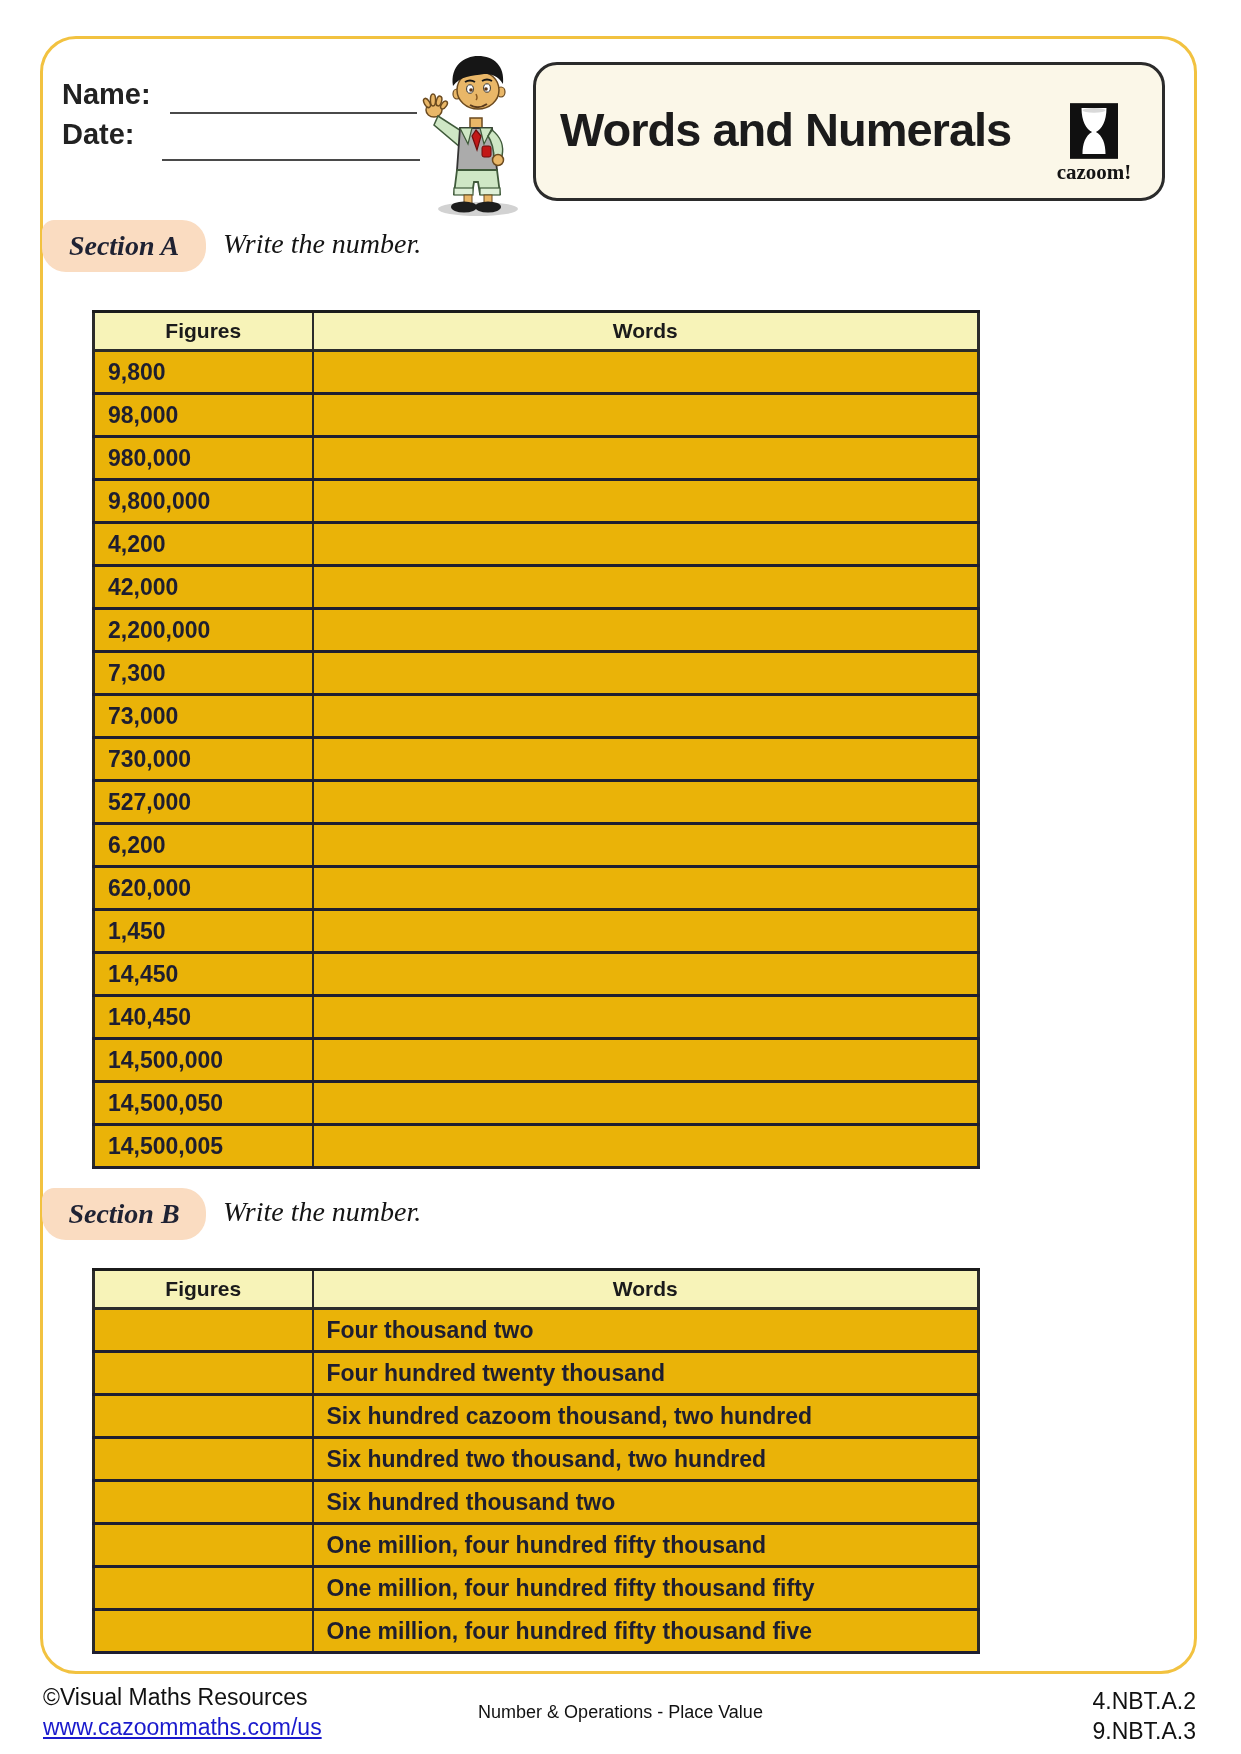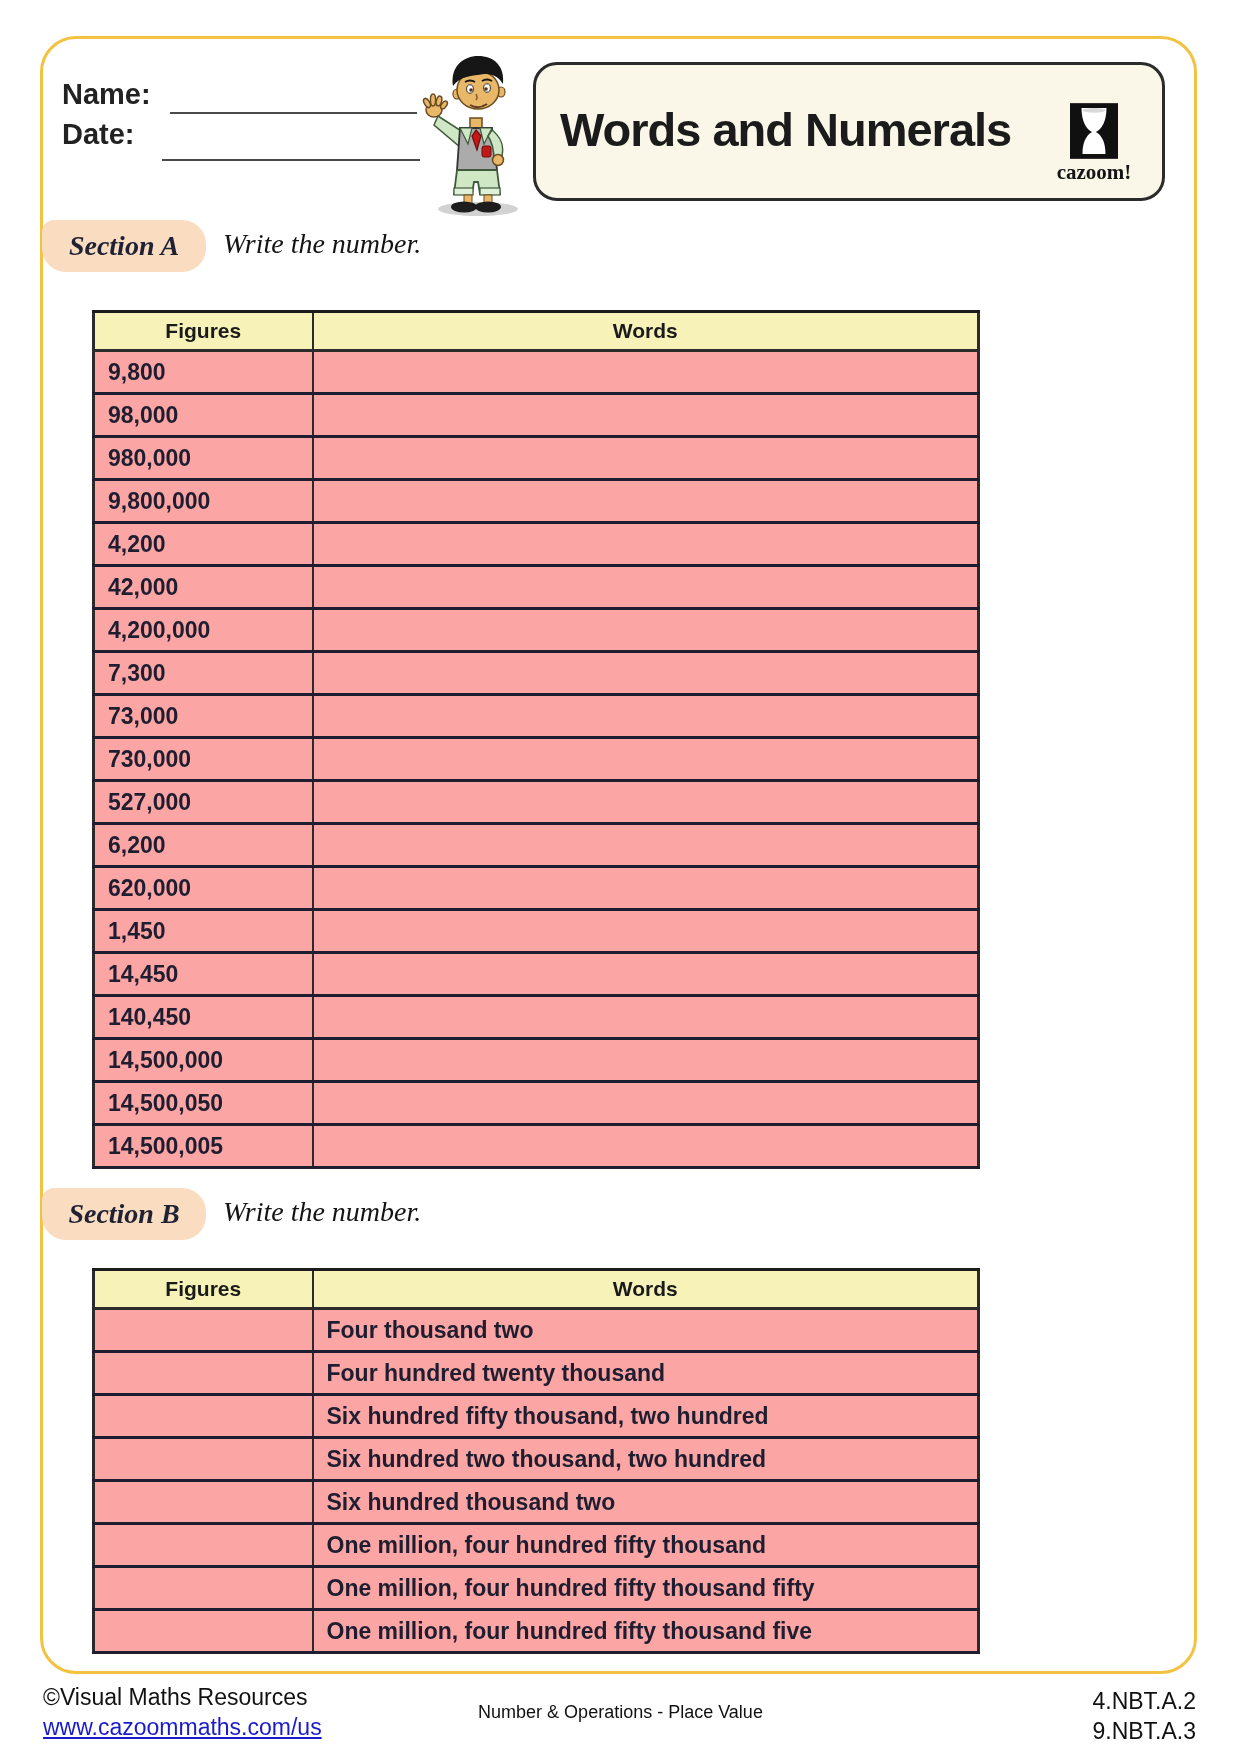--- a/index.html
+++ b/index.html
@@ -41,21 +41,21 @@
   .label-b { top:1188px; }
   .instruction { position:absolute; left:223px; font-family:"Liberation Serif", serif;
                  font-style:italic; font-size:28px; color:#141414; }
   .instr-a { top:228px; }
   .instr-b { top:1196px; }
 
   
   .tbl-wrap { position:absolute; left:92px; width:1046px; }
   .tbl-a { top:310px; }
   .tbl-b { top:1268px; }
-  table.wtable { border-collapse:collapse; width:888px; table-layout:fixed; background:#fca5a5; }
+  table.wtable { border-collapse:collapse; width:888px; table-layout:fixed; background:#eab308; }
   table.wtable, table.wtable tr, table.wtable td, table.wtable th { border-style:solid; }
   table.wtable { border:3px solid #2b2b2b; }
   .wtable th { background:#F7F3B8; height:39px; font-size:21px; font-weight:bold;
                color:#1b1b1b; text-align:center; border-bottom:3px solid #2b2b2b; }
   .wtable th, .wtable td { border-left:2px solid #2b2b2b; border-right:2px solid #2b2b2b; }
   .wtable td { height:43px; border-top:2px solid #585858; }
   .col-fig { width:219px; }
   .fig-cell, .word-cell { font-size:23px; font-weight:bold; color:#1e1e30;
                           padding-left:13px; text-align:left; vertical-align:middle; }
 
@@ -169,21 +169,21 @@
           </tr>
           <tr>
             <td class="fig-cell">4,200</td>
             <td class="word-cell"></td>
           </tr>
           <tr>
             <td class="fig-cell">42,000</td>
             <td class="word-cell"></td>
           </tr>
           <tr>
-            <td class="fig-cell">4,200,000</td>
+            <td class="fig-cell">2,200,000</td>
             <td class="word-cell"></td>
           </tr>
           <tr>
             <td class="fig-cell">7,300</td>
             <td class="word-cell"></td>
           </tr>
           <tr>
             <td class="fig-cell">73,000</td>
             <td class="word-cell"></td>
           </tr>
@@ -249,21 +249,21 @@
           <tr>
             <td class="fig-cell"></td>
             <td class="word-cell">Four thousand two</td>
           </tr>
           <tr>
             <td class="fig-cell"></td>
             <td class="word-cell">Four hundred twenty thousand</td>
           </tr>
           <tr>
             <td class="fig-cell"></td>
-            <td class="word-cell">Six hundred fifty thousand, two hundred</td>
+            <td class="word-cell">Six hundred cazoom thousand, two hundred</td>
           </tr>
           <tr>
             <td class="fig-cell"></td>
             <td class="word-cell">Six hundred two thousand, two hundred</td>
           </tr>
           <tr>
             <td class="fig-cell"></td>
             <td class="word-cell">Six hundred thousand two</td>
           </tr>
           <tr>

